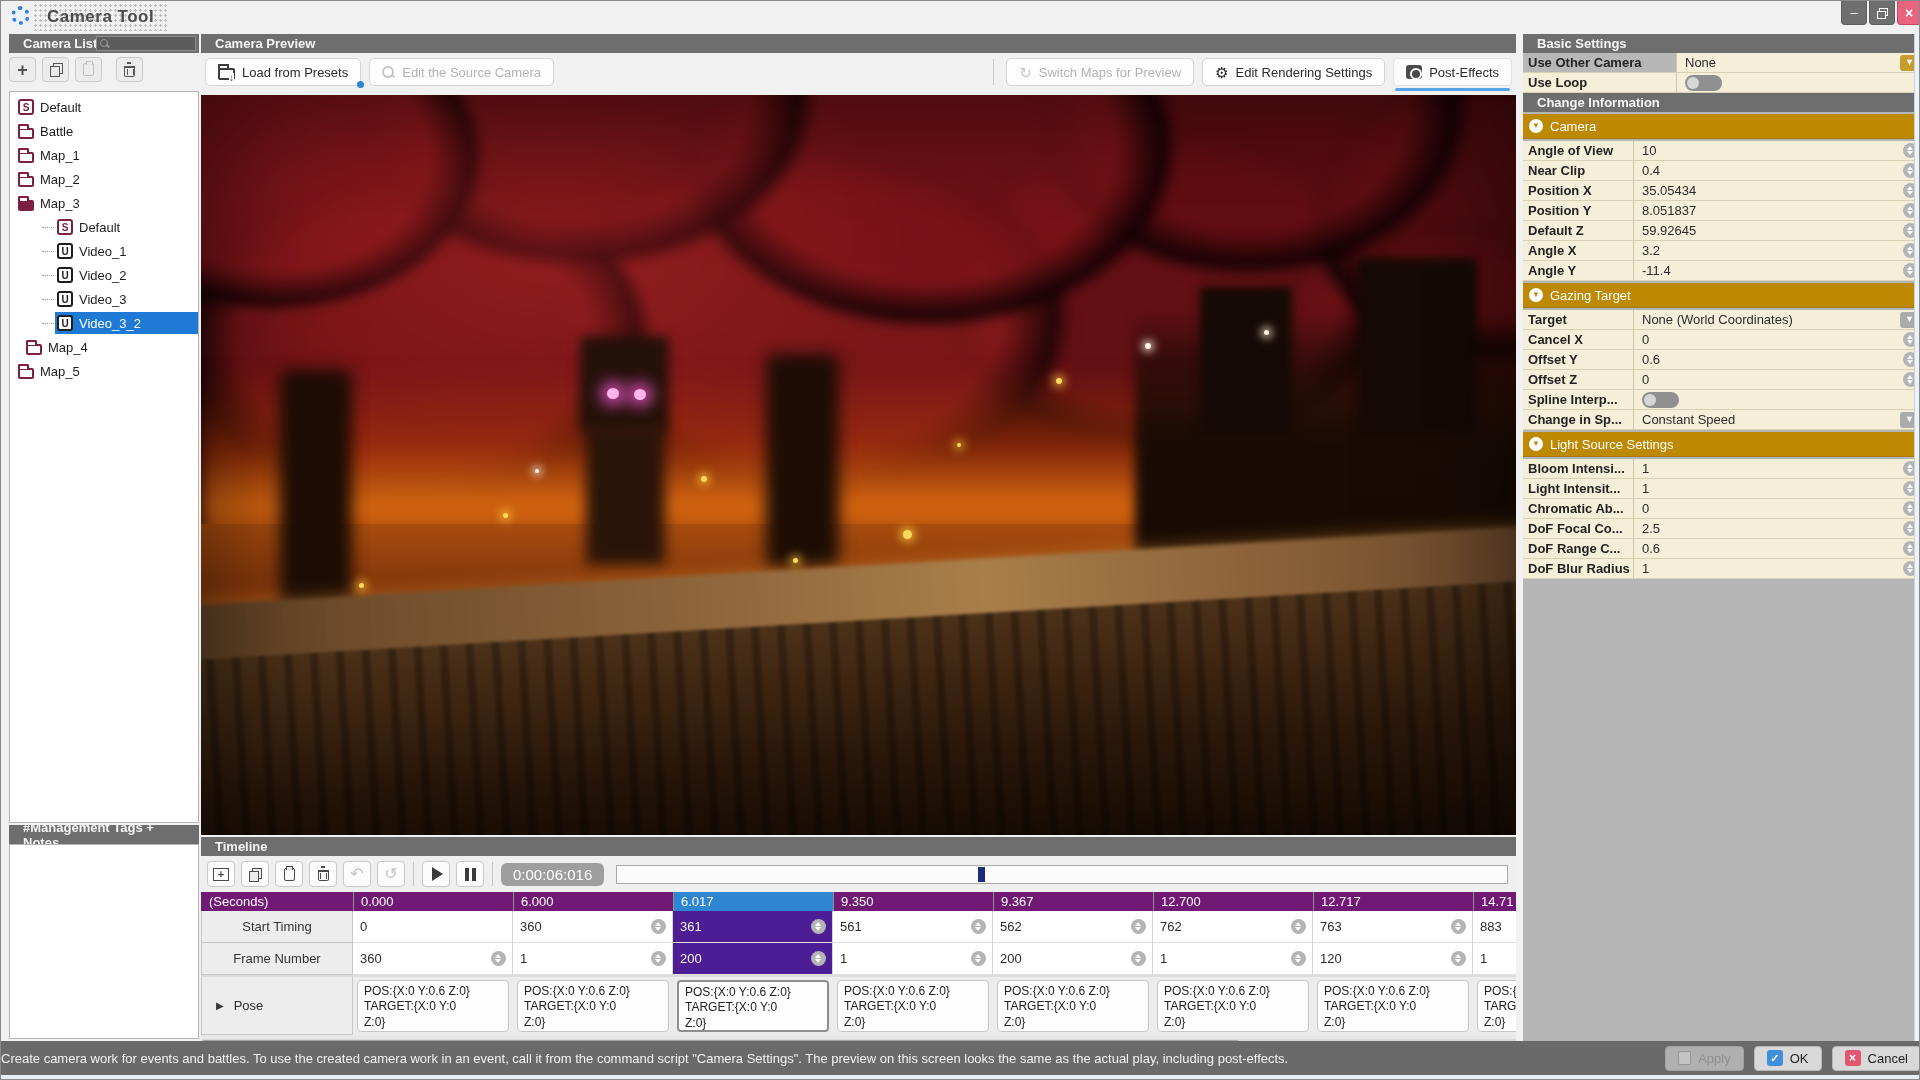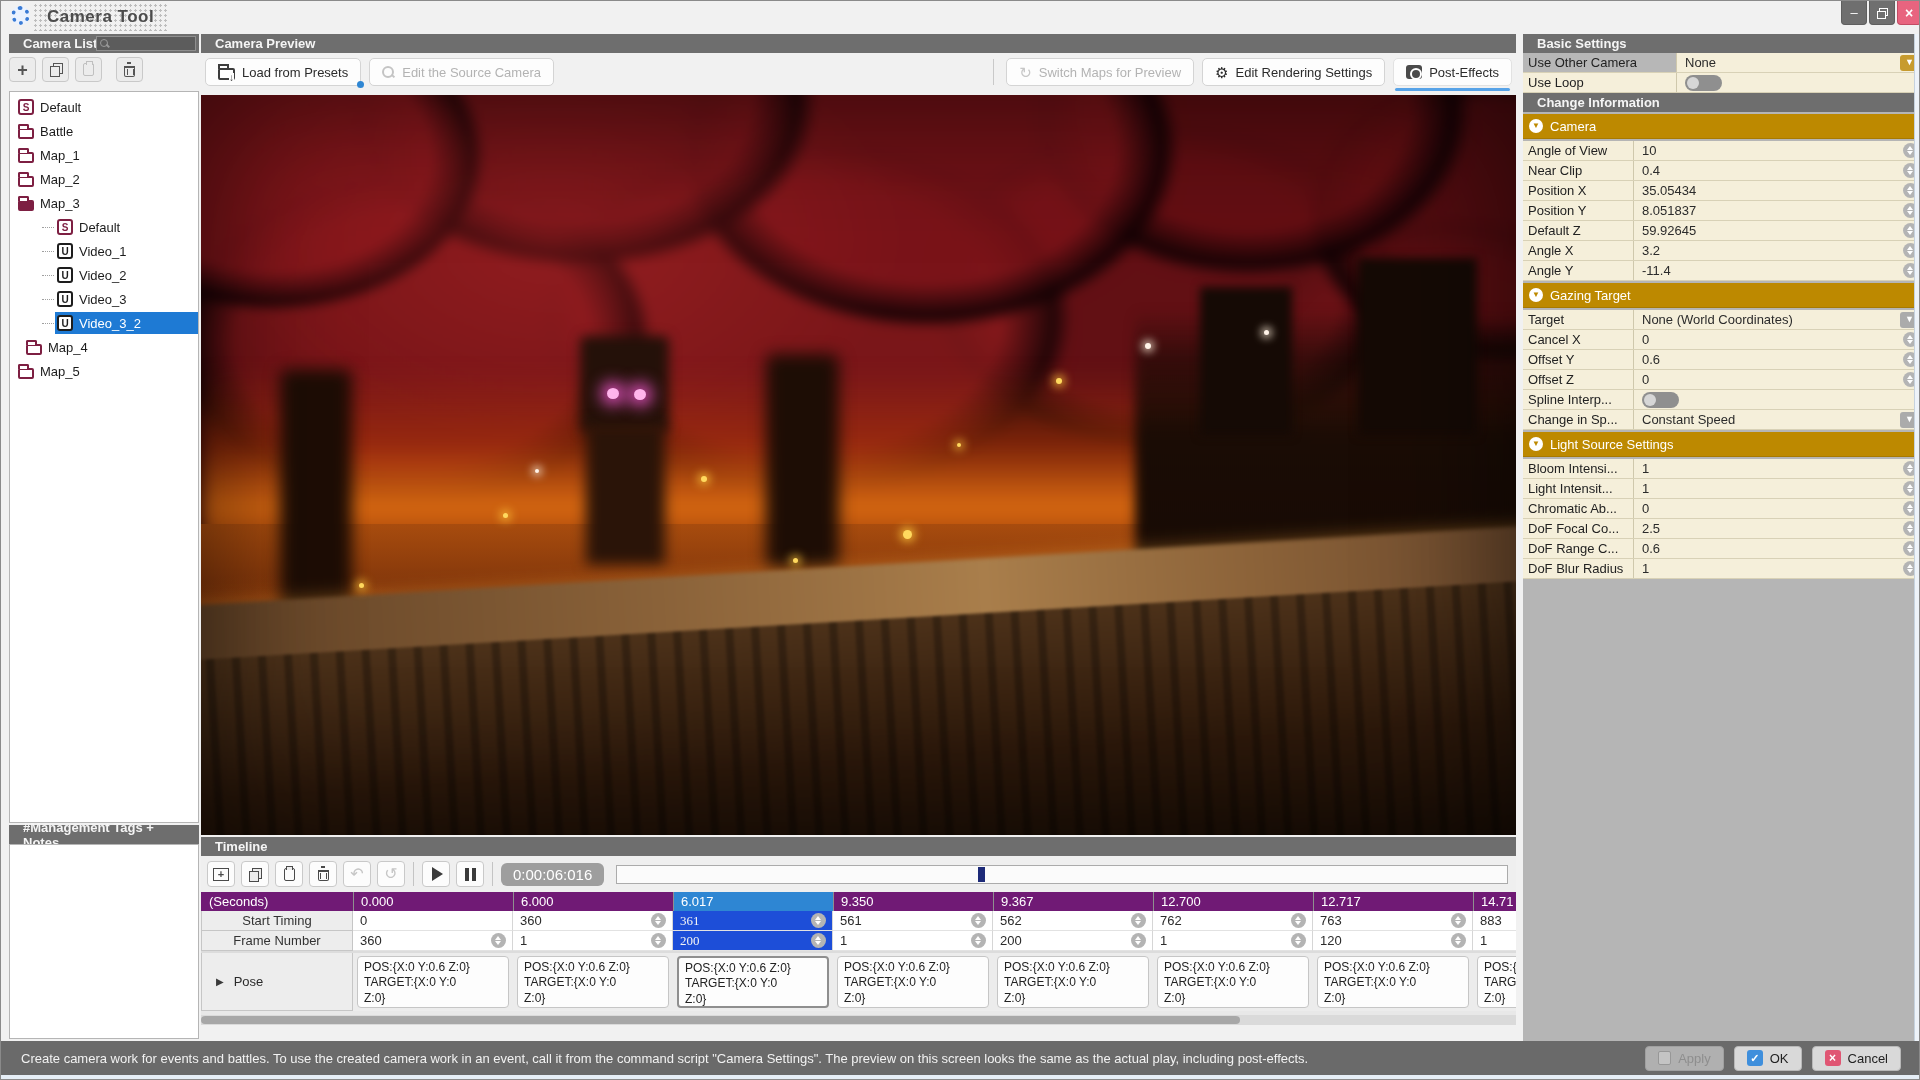--- a/index.html
+++ b/index.html
@@ -131,57 +131,57 @@
   .timebox{background:#9e9e9e;color:#fff;border-radius:6px;padding:3px 12px;font-size:15px;}
   .scrub{position:relative;flex:1;height:19px;background:#fbfbfb;border:1px solid #ababab;margin-left:6px;margin-right:2px;}
   .playhead{position:absolute;top:1px;width:7px;height:15px;background:#1d2a78;}
   .tl-table{background:#e8e8e8;}
   .tl-row{display:flex;overflow:hidden;}
   .tl-lab{flex:0 0 152px;display:flex;align-items:center;justify-content:center;font-size:13px;}
   .tl-hrow{height:19px;background:#701a75;}
   .tl-hrow .tl-lab{color:#fff;justify-content:flex-start;padding-left:8px;}
   .tl-hcell{flex:0 0 160px;color:#fff;padding-left:7px;display:flex;align-items:center;border-left:1px solid #8f8f8f;}
   .tl-hcell.sel{background:#2e86d3;}
-  .tl-vrow{height:20px;background:#fff;}
+  .tl-vrow{height:32px;background:#fff;}
   .tl-vrow .tl-lab{background:#ededed;border:1px solid #c6c6c6;border-top:none;color:#333;}
   .tl-cell{position:relative;flex:0 0 160px;display:flex;align-items:center;padding-left:7px;border-right:1px solid #d6d6d6;border-bottom:1px solid #e2e2e2;background:#fff;}
-  .tl-cell.sel{background:#1d4ed8;color:#f4f4f4;font-family:Liberation Serif, serif;}
+  .tl-cell.sel{background:#4c1d95;color:#f4f4f4;}
   .tl-cell .spinner{position:absolute;right:3px;}
   .pose-row{display:flex;height:60px;background:#ececec;overflow:hidden;border-top:2px solid #dcdcdc;}
   .pose-lab{flex:0 0 152px;display:flex;align-items:center;gap:10px;padding-left:14px;background:#ededed;border:1px solid #c6c6c6;border-top:none;}
   .pose-tri{color:#3a3a3a;font-size:10px;}
   .pose-box{flex:0 0 152px;margin:3px 4px;background:#fdfdfd;border:1px solid #c6c6c6;border-radius:4px;padding:3px 6px;font-size:12px;line-height:1.28;color:#222;overflow:hidden;}
   .pose-box.sel{border:2px solid #8f8f8f;}
   .pose-line{display:block;white-space:nowrap;}
   .hscroll{position:relative;height:10px;background:#dadada;margin-top:4px;}
   .hthumb{position:absolute;left:0;top:1px;height:8px;width:79%;background:#a7a7a7;border-radius:4px;}
 
   
   .rpanel{position:absolute;left:1522px;top:33px;width:398px;bottom:36px;background:#b5b5b5;}
   .prop-row{display:flex;align-items:center;height:20px;background:#f5efda;border-bottom:1px solid #d8d1b6;font-size:13px;}
-  .prop-label{flex:0 0 153px;padding-left:5px;color:#222;white-space:nowrap;overflow:hidden;}
+  .prop-label{flex:0 0 153px;padding-left:5px;color:#222;white-space:nowrap;overflow:hidden;font-weight:bold;}
   .prop-label.narrow{flex:0 0 110px;}
   .prop-label.hl{background:#b7b7b7;height:100%;display:flex;align-items:center;}
   .prop-value{flex:1;border-left:1px solid #cfc8ac;padding-left:8px;height:100%;display:flex;align-items:center;white-space:nowrap;overflow:hidden;}
   .gold-hdr{display:flex;align-items:center;gap:7px;height:25px;background:#bd8900;color:#fff;font-size:13px;margin:2px 0;padding-left:6px;border-bottom:1px solid #a87a00;}
   .spinner{position:relative;width:15px;height:15px;border-radius:50%;background:#b4b4b4;flex:0 0 auto;margin:0 3px;}
   .spinner::before{content:"";position:absolute;left:4px;top:3px;border-left:3.5px solid transparent;border-right:3.5px solid transparent;border-bottom:4px solid #fff;}
   .spinner::after{content:"";position:absolute;left:4px;bottom:3px;border-left:3.5px solid transparent;border-right:3.5px solid transparent;border-top:4px solid #fff;}
   .dd{width:19px;height:16px;border-radius:3px;background:#ababab;display:flex;align-items:center;justify-content:center;margin:0 2px;flex:0 0 auto;}
   .dd.gold{background:#c79b2e;}
   .dd-ch{color:#fff;font-size:9px;line-height:1;}
   .toggle{position:relative;width:37px;height:16px;border-radius:8px;background:#8f8f8f;flex:0 0 auto;}
   .knob{position:absolute;left:2px;top:2px;width:12px;height:12px;border-radius:50%;background:#d6d6d6;}
   .chev{width:14px;height:14px;border-radius:50%;background:#fff;display:flex;align-items:center;justify-content:center;}
   .chev-in{color:#bd8900;font-size:8px;line-height:1;}
   .ctl-none{width:22px;flex:0 0 auto;}
   .rscroll{position:absolute;right:0;top:0;bottom:0;width:7px;background:#eef3f9;border-left:1px solid #c6d2de;}
 
   
-  .bottombar{position:absolute;left:0;bottom:4px;width:1920px;height:34px;background:#6a6a6a;display:flex;align-items:center;padding:0 20px;gap:10px;}
+  .bottombar{position:absolute;left:0;bottom:4px;width:1920px;height:34px;background:#6a6a6a;display:flex;align-items:center;padding:0 0;gap:10px;}
   .status-msg{color:#f2f2f2;font-size:13px;flex:1;white-space:nowrap;overflow:hidden;}
   .bbtn{display:flex;align-items:center;gap:7px;height:25px;padding:0 12px;border-radius:4px;background:#d9d9d9;border:1px solid #b8b8b8;font-size:13px;color:#222;}
   .bbtn.disabled{background:#b0b0b0;color:#8e8e8e;border-color:#a0a0a0;}
   .bbtn-ic{width:16px;height:16px;border-radius:3px;display:flex;align-items:center;justify-content:center;color:#fff;font-size:11px;font-weight:bold;}
   .ic-ok{background:#3f8fdc;}
   .ic-cancel{background:#e05673;font-size:12px;}
   .ic-apply{position:relative;width:13px;height:14px;border:1.6px solid #979797;border-radius:2px;background:#c4c4c4;}
   .btm-strip{position:absolute;left:0;bottom:0;width:1920px;height:4px;background:#e6eef6;}
 </style>
 </head>

